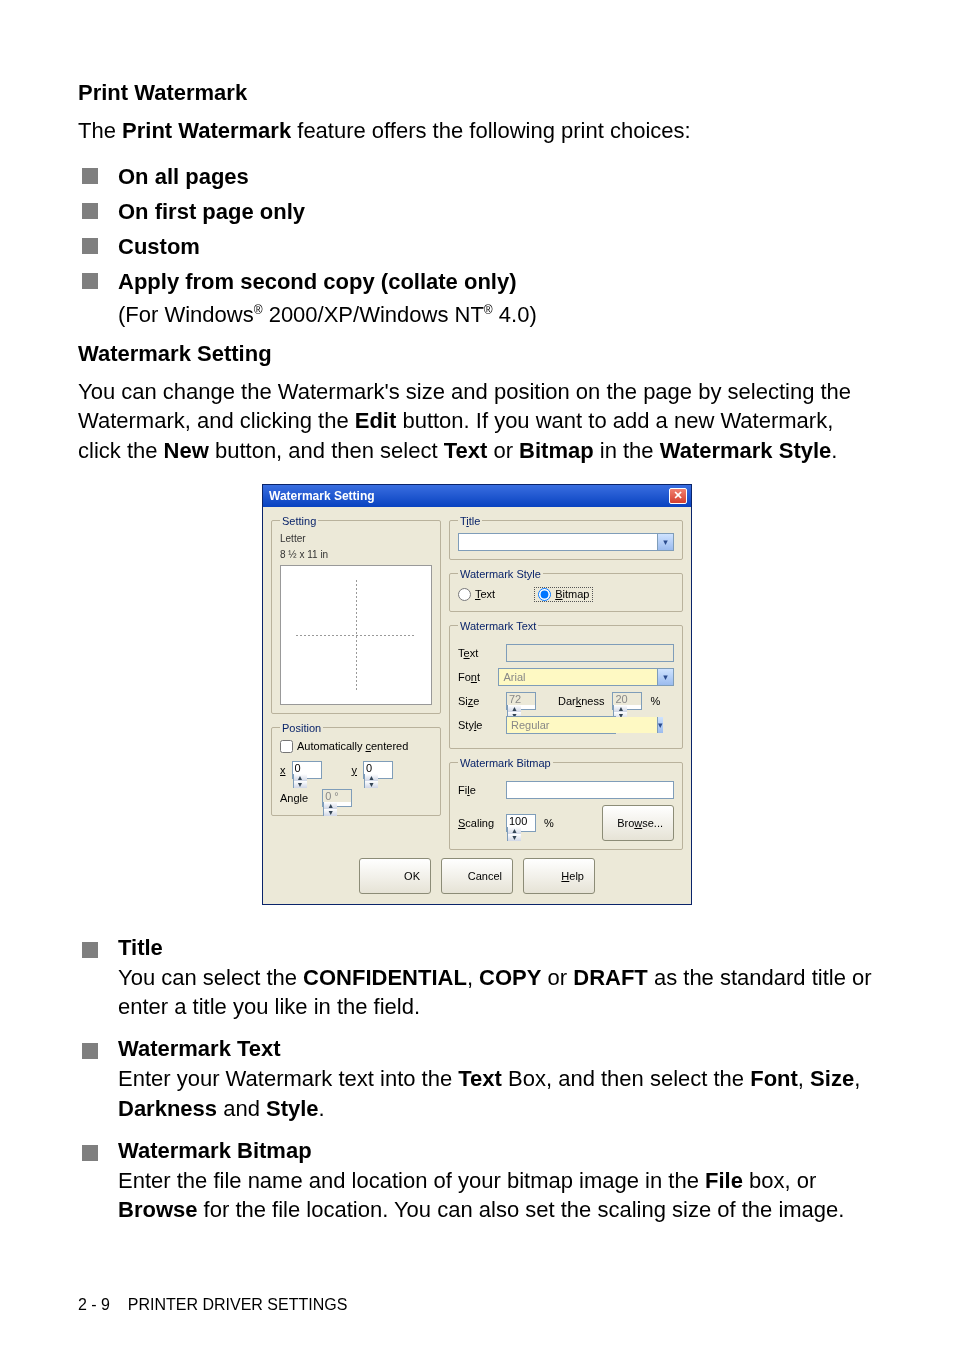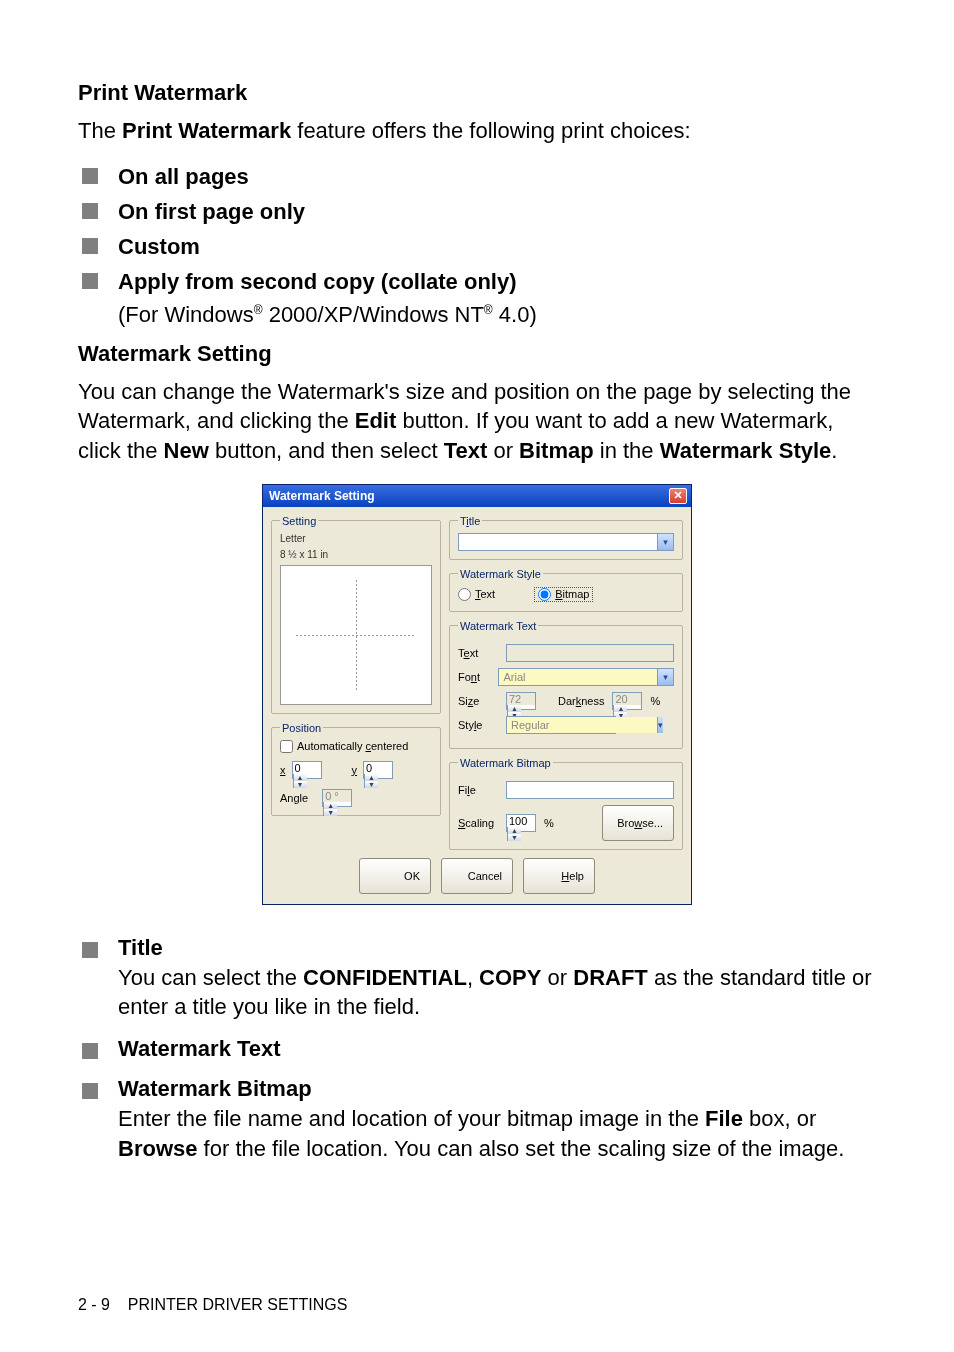--- a/index.html
+++ b/index.html
@@ -372,20 +372,23 @@
 
   <ul class="sect-list">
     <li>
       <span class="bhead">Title</span>
       <span class="bbody">
         <span>You can select the </span><span class="bold">CONFIDENTIAL</span><span>, </span><span class="bold">COPY</span><span> or </span><span class="bold">DRAFT</span><span> as the standard title or enter a title you like in the field.</span>
       </span>
     </li>
     <li>
       <span class="bhead">Watermark Text</span>
+      <span class="bbody">
+        <span>Enter your Watermark text into the </span><span class="bold">Text</span><span> Box, and then select the </span><span class="bold">Font</span><span>, </span><span class="bold">Size</span><span>, </span><span class="bold">Darkness</span><span> and </span><span class="bold">Style</span><span>.</span>
+      </span>
     </li>
     <li>
       <span class="bhead">Watermark Bitmap</span>
       <span class="bbody">
         <span>Enter the file name and location of your bitmap image in the </span><span class="bold">File</span><span> box, or </span><span class="bold">Browse</span><span> for the file location. You can also set the scaling size of the image.</span>
       </span>
     </li>
   </ul>
 
 </div>

